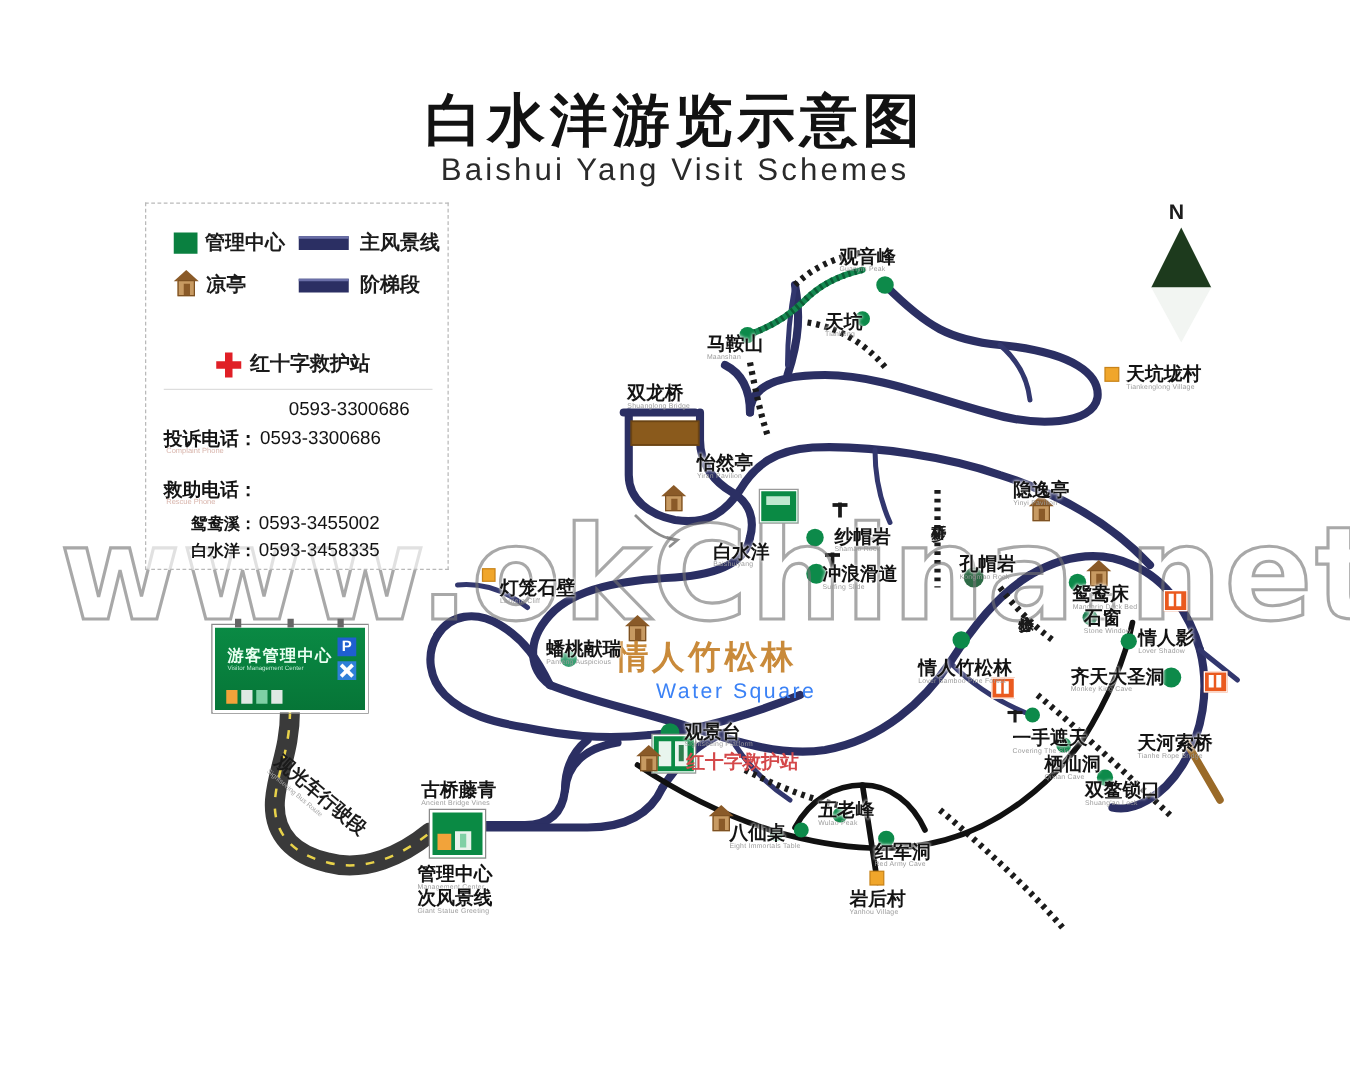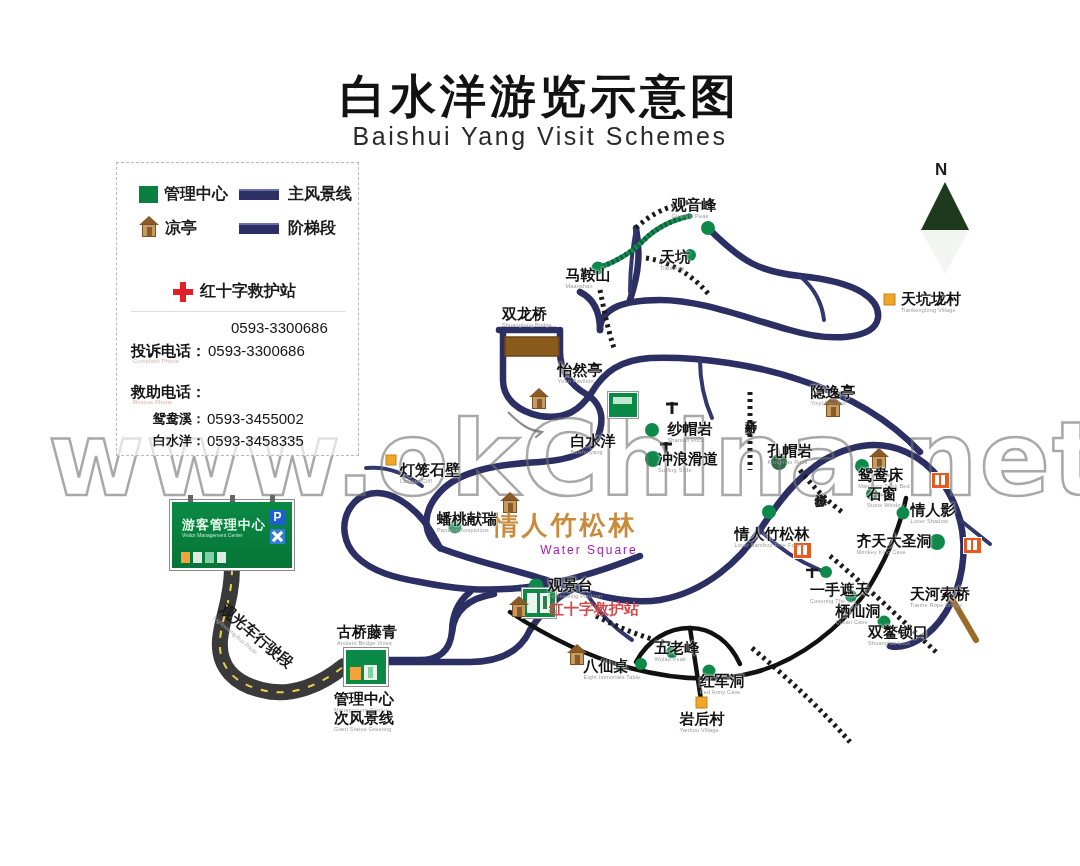--- a/index.html
+++ b/index.html
@@ -61,21 +61,21 @@
   
   .mlbl{position:absolute;white-space:nowrap;transform:translate(-50%,0);}
   .mlbl .cn{font-size:15px;font-weight:700;color:#131313;line-height:1.02;
             font-family:"DejaVu Sans",sans-serif;text-shadow:0 0 3px #fff,0 0 2px #fff;}
   .mlbl .en{font-size:5.5px;color:#9a9a9a;letter-spacing:.2px;line-height:1.2;}
   .mlbl.lft{transform:translate(0,0);}
 
   .square-title{position:absolute;left:565px;top:508px;text-align:center;transform:translate(-50%,0);}
   .square-title .cn{font-size:26px;font-weight:700;color:#c98a3a;letter-spacing:3px;
                     font-family:"DejaVu Sans",sans-serif;}
-  .square-title .en{font-size:12px;color:#a21caf;letter-spacing:2px;margin-left:48px;}
+  .square-title .en{font-size:17px;color:#3b82f6;letter-spacing:2px;margin-left:48px;}
 
   .redcross-lbl{position:absolute;left:549px;top:600px;}
   .redcross-lbl .cn{font-size:15px;font-weight:700;color:#d4484a;
                     font-family:"DejaVu Sans",sans-serif;}
 
   .vrt{position:absolute;white-space:nowrap;}
   .vrt .cn{font-size:12px;font-weight:700;color:#1a1a1a;writing-mode:vertical-rl;
            font-family:"DejaVu Sans",sans-serif;}
 
   .rot-lbl{position:absolute;left:228px;top:600px;transform:rotate(40deg);transform-origin:left top;}

